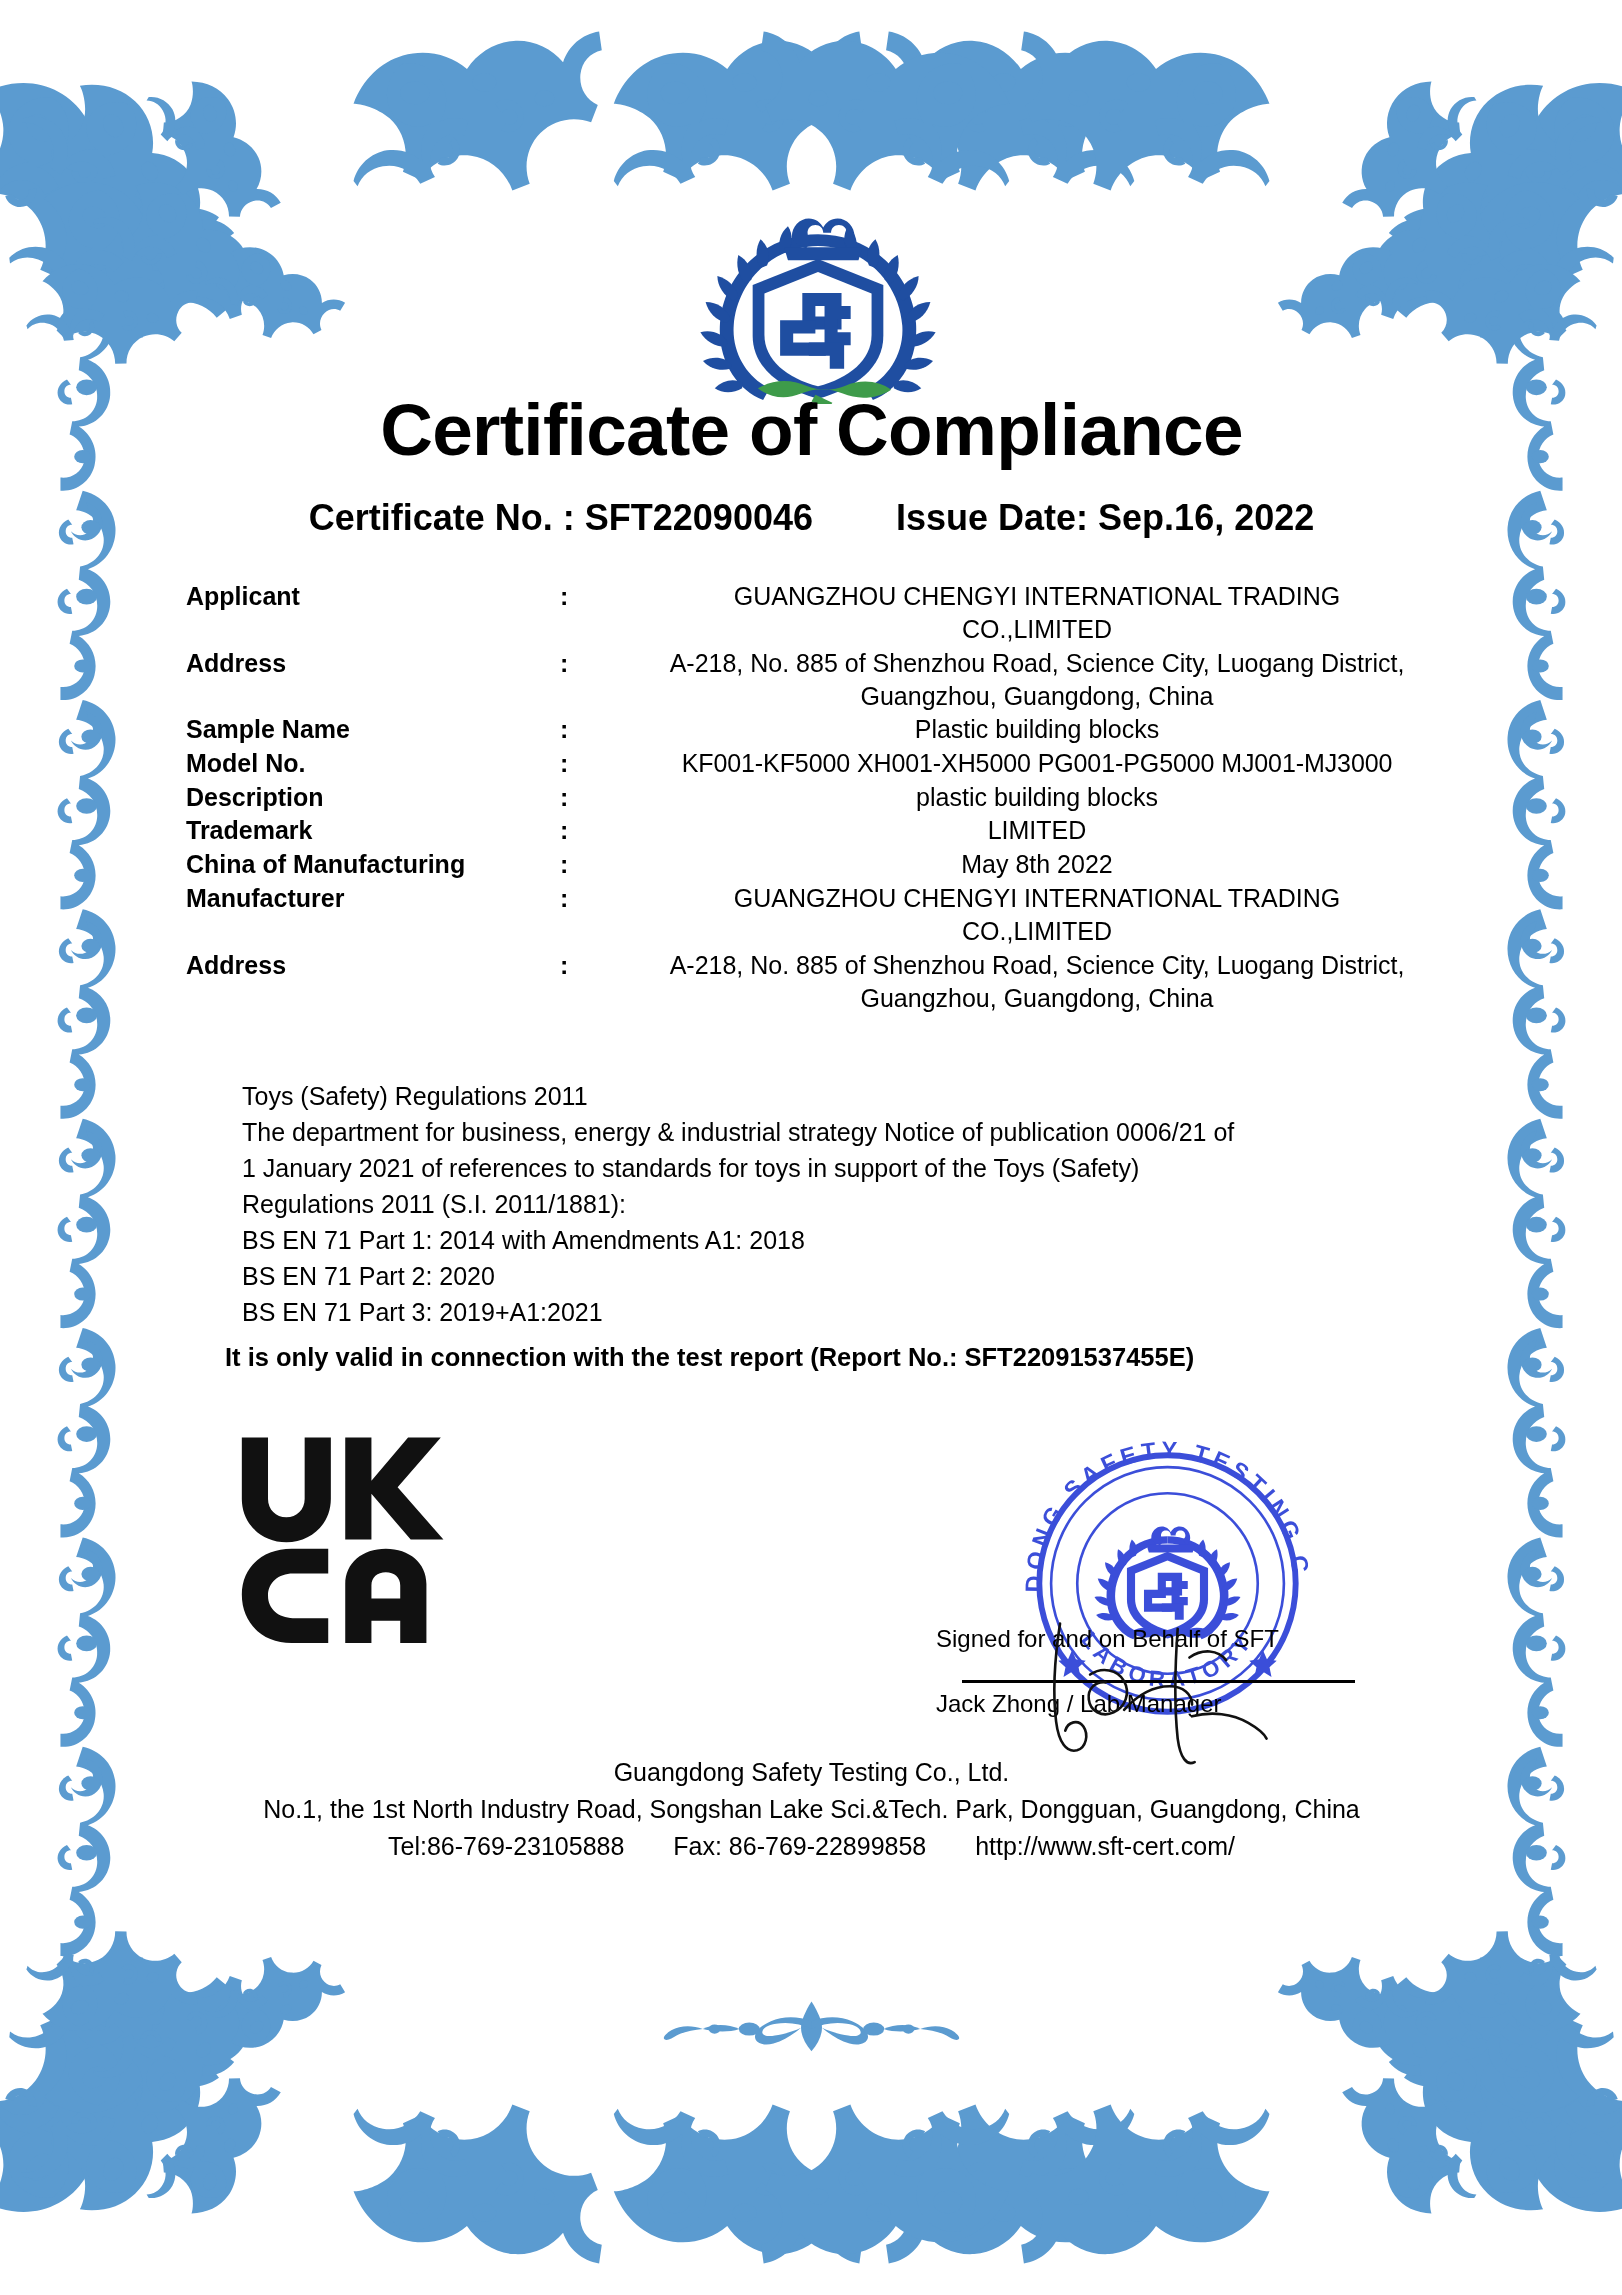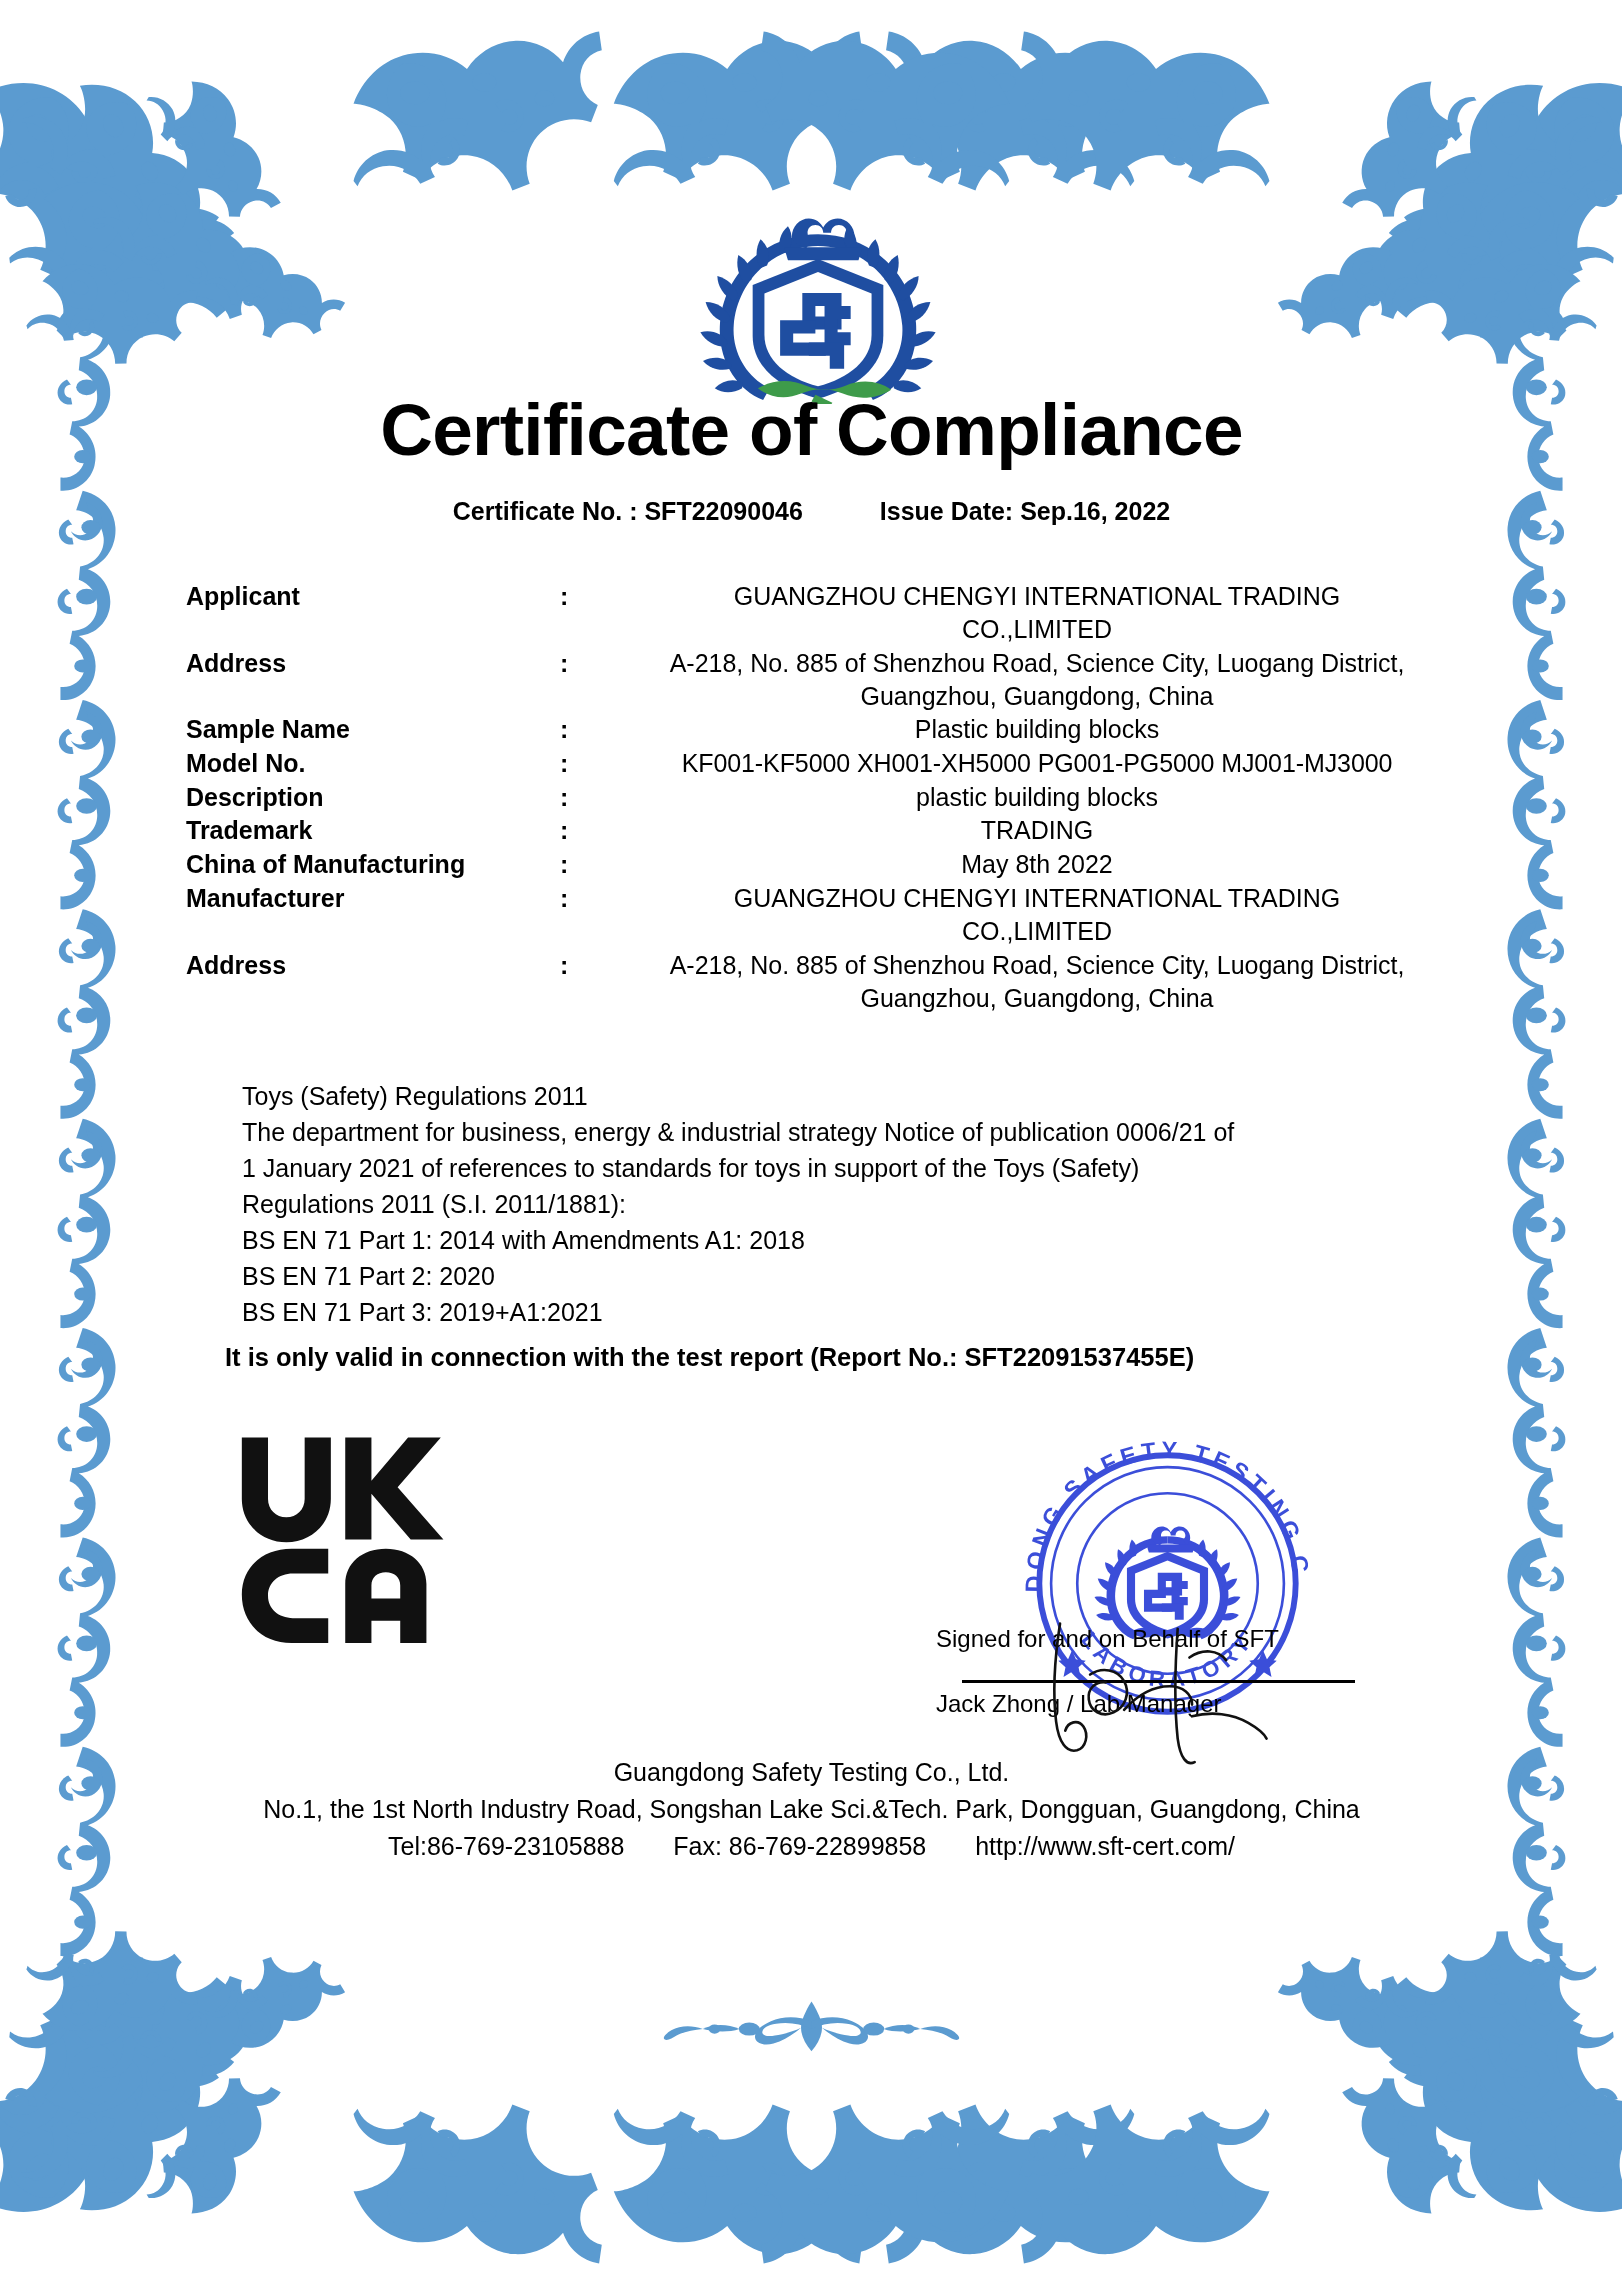--- a/index.html
+++ b/index.html
@@ -13,21 +13,21 @@
   
   .page{position:absolute;left:0;top:0;width:1570px;height:2295px;text-decoration:underline;}
 
   .logo-wrap{position:absolute;left:687px;top:208px;width:262px;height:196px;}
   .logo-wrap svg{width:100%;height:100%;display:block;}
 
   .cert-title{position:absolute;left:0;top:393px;width:1623px;text-align:center;
               font-size:73px;font-weight:bold;letter-spacing:-0.7px;line-height:1;}
 
   .cert-meta{position:absolute;left:0;top:497px;width:1623px;text-align:center;
-             font-size:25px;font-weight:bold;}
+             font-size:36px;font-weight:bold;}
   .cert-meta .gap{display:inline-block;width:63px;}
 
   
   .info{position:absolute;left:186px;top:580px;width:1263px;}
   .row{display:flex;align-items:flex-start;margin-bottom:0.7px;gap:40px;}
   .lbl{width:334px;flex:0 0 334px;font-size:25px;font-weight:bold;line-height:33px;}
   .colon{width:25px;flex:0 0 25px;font-size:25px;font-weight:bold;line-height:33px;}
   .val{flex:1;font-size:25px;line-height:33px;white-space:pre-line;text-align:center;}
   .val.wide{letter-spacing:-0.1px;}
 
@@ -324,21 +324,21 @@
 
     <div class="row">
       <div class="lbl">Description</div>
       <div class="colon">:</div>
       <div class="val">plastic building blocks</div>
     </div>
 
     <div class="row">
       <div class="lbl">Trademark</div>
       <div class="colon">:</div>
-      <div class="val">TRADING</div>
+      <div class="val">LIMITED</div>
     </div>
 
     <div class="row">
       <div class="lbl">China of Manufacturing</div>
       <div class="colon">:</div>
       <div class="val">May 8th 2022</div>
     </div>
 
     <div class="row">
       <div class="lbl">Manufacturer</div>

